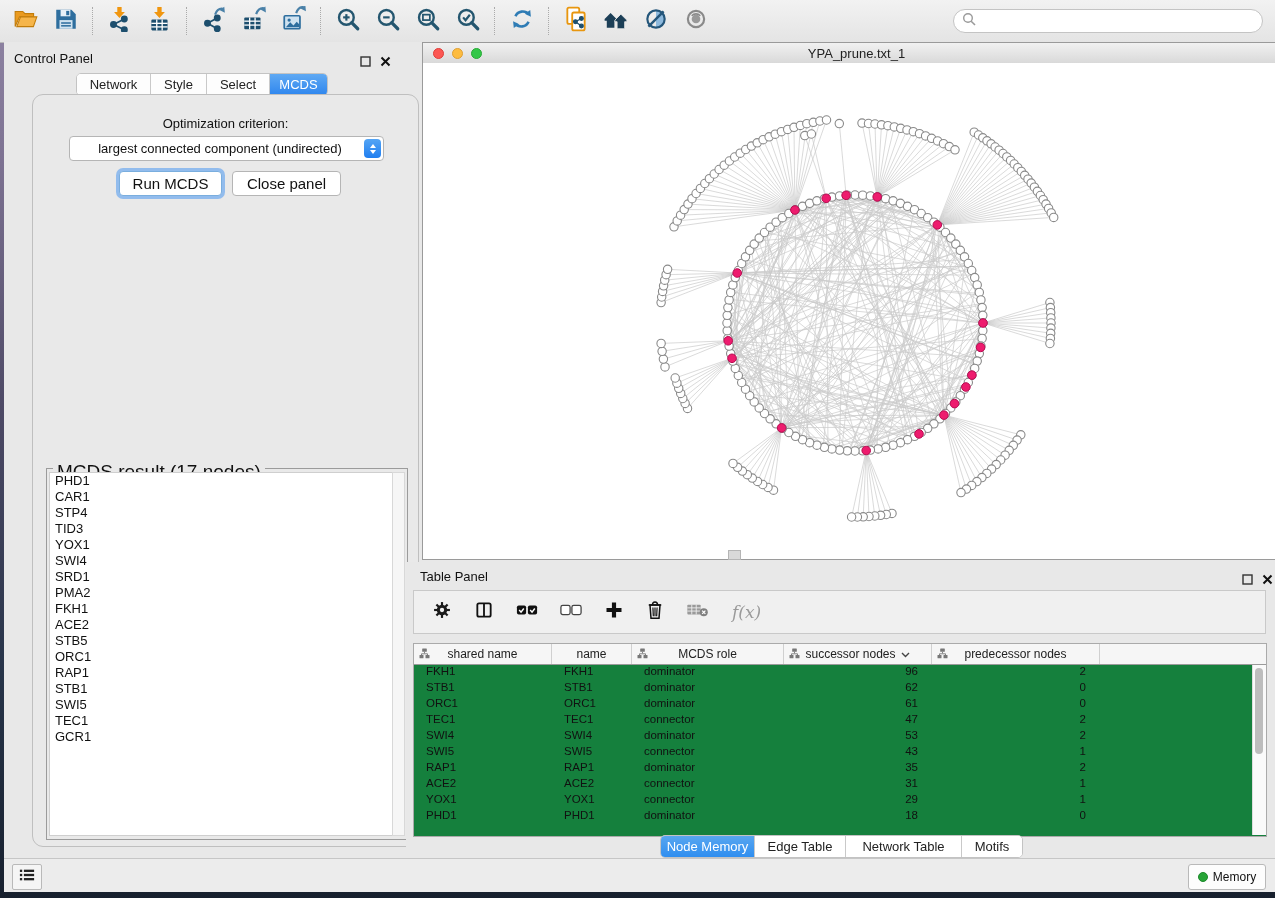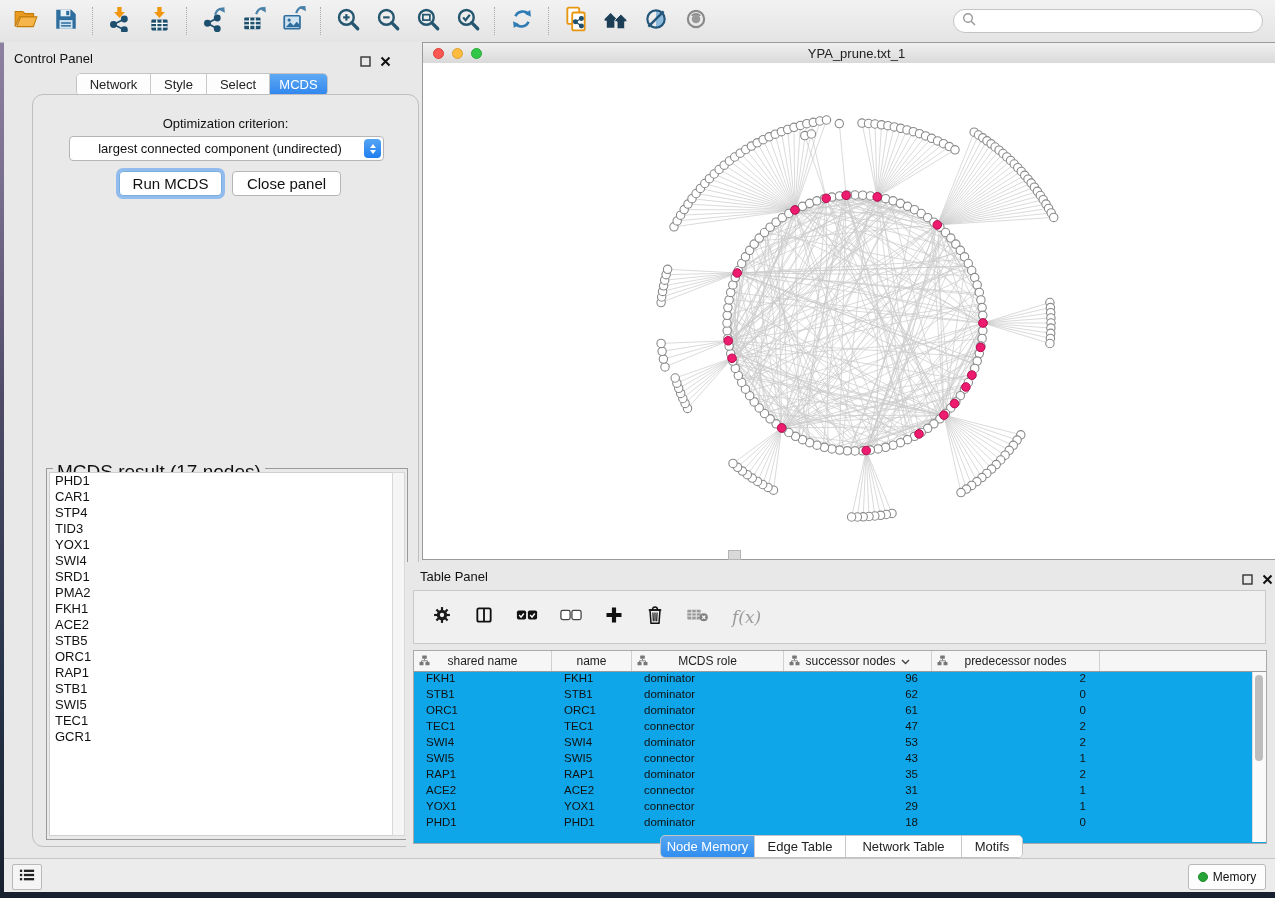--- a/index.html
+++ b/index.html
@@ -63,25 +63,25 @@
   .light.yellow{background:#fdbc40;border:1px solid #de9f34;box-sizing:border-box;}
   .light.green{background:#33c748;border:1px solid #27aa35;box-sizing:border-box;}
   #net-title{position:absolute;left:0;right:0;text-align:center;font-size:13px;color:#222;}
   #net-canvas{left:0;top:20px;width:867px;height:496px;background:#fff;}
   #splitter-grip{left:305px;top:487px;width:11px;height:8px;background:#d9d9d9;border:1px solid #b5b5b5;}
   
   #table-panel{left:402px;top:520px;width:869px;height:296px;background:#e8e8e8;}
   #tp-title{left:14px;top:7px;}
   #tp-float{left:836px;top:9px;}
   #tp-close{left:856px;top:9px;}
-  #tp-toolbar{left:7px;top:28px;width:853px;height:54px;background:#f0f0f0;border:1px solid #c9c9c9;
+  #tp-toolbar{left:7px;top:28px;width:853px;height:44px;background:#f0f0f0;border:1px solid #c9c9c9;
     display:flex;align-items:center;gap:22px;padding-left:18px;box-sizing:border-box;}
   .tp-btn{display:flex;align-items:center;justify-content:center;cursor:pointer;}
   #fx-label{font-family:"DejaVu Serif","Liberation Serif",serif;font-style:italic;font-size:17px;color:#9a9a9a;}
-  #node-table{left:7px;top:81px;width:852px;height:192px;background:#0ea5e9;border:1px solid #aaa;overflow:hidden;margin-top:7px;}
+  #node-table{left:7px;top:81px;width:852px;height:192px;background:#15803d;border:1px solid #aaa;overflow:hidden;}
   #tbl-header{display:flex;height:20px;background:#f6f6f6;border-bottom:1px solid #9a9a9a;}
   .hcell{position:relative;display:flex;align-items:center;justify-content:center;gap:5px;
     border-right:1px solid #d0d0d0;font-size:12px;color:#222;cursor:pointer;box-sizing:border-box;}
   .hcell .attr-ic{position:absolute;left:5px;top:4px;}
   .tbl-row{display:flex;height:16px;font-size:11.5px;color:#111;cursor:default;}
   .tcell{box-sizing:border-box;overflow:hidden;white-space:nowrap;}
   .tcell.txt{padding-left:12px;}
   .tcell.num{text-align:right;padding-right:14px;}
   .c0{width:138px;}.c1{width:80px;}.c2{width:152px;}.c3{width:148px;}.c4{width:168px;}
   #tbl-scroll{position:absolute;right:0;top:21px;width:13px;height:170px;background:#fafafa;border-left:1px solid #ddd;}

